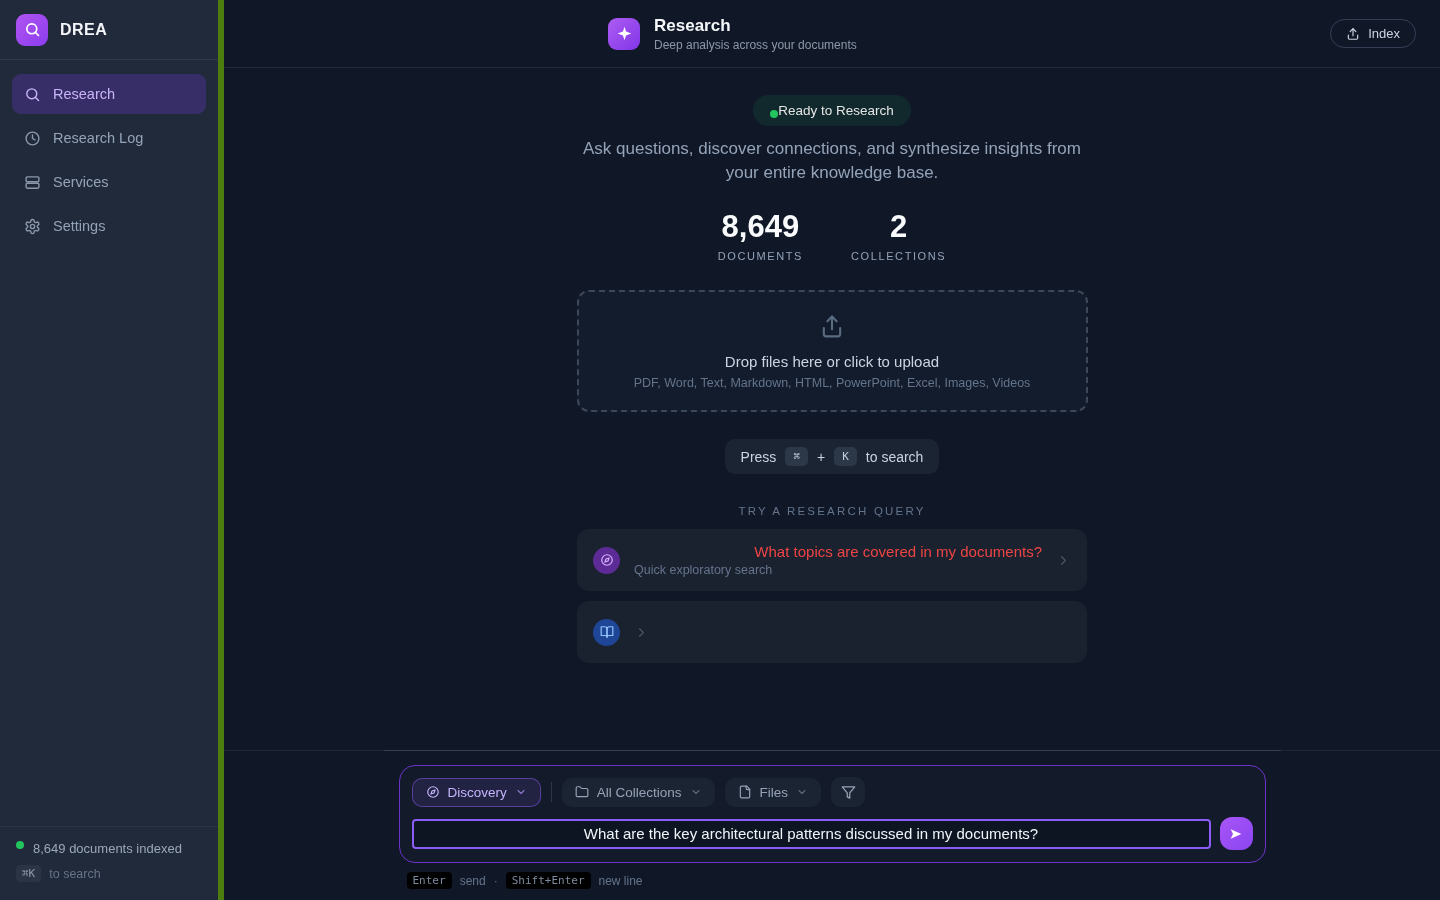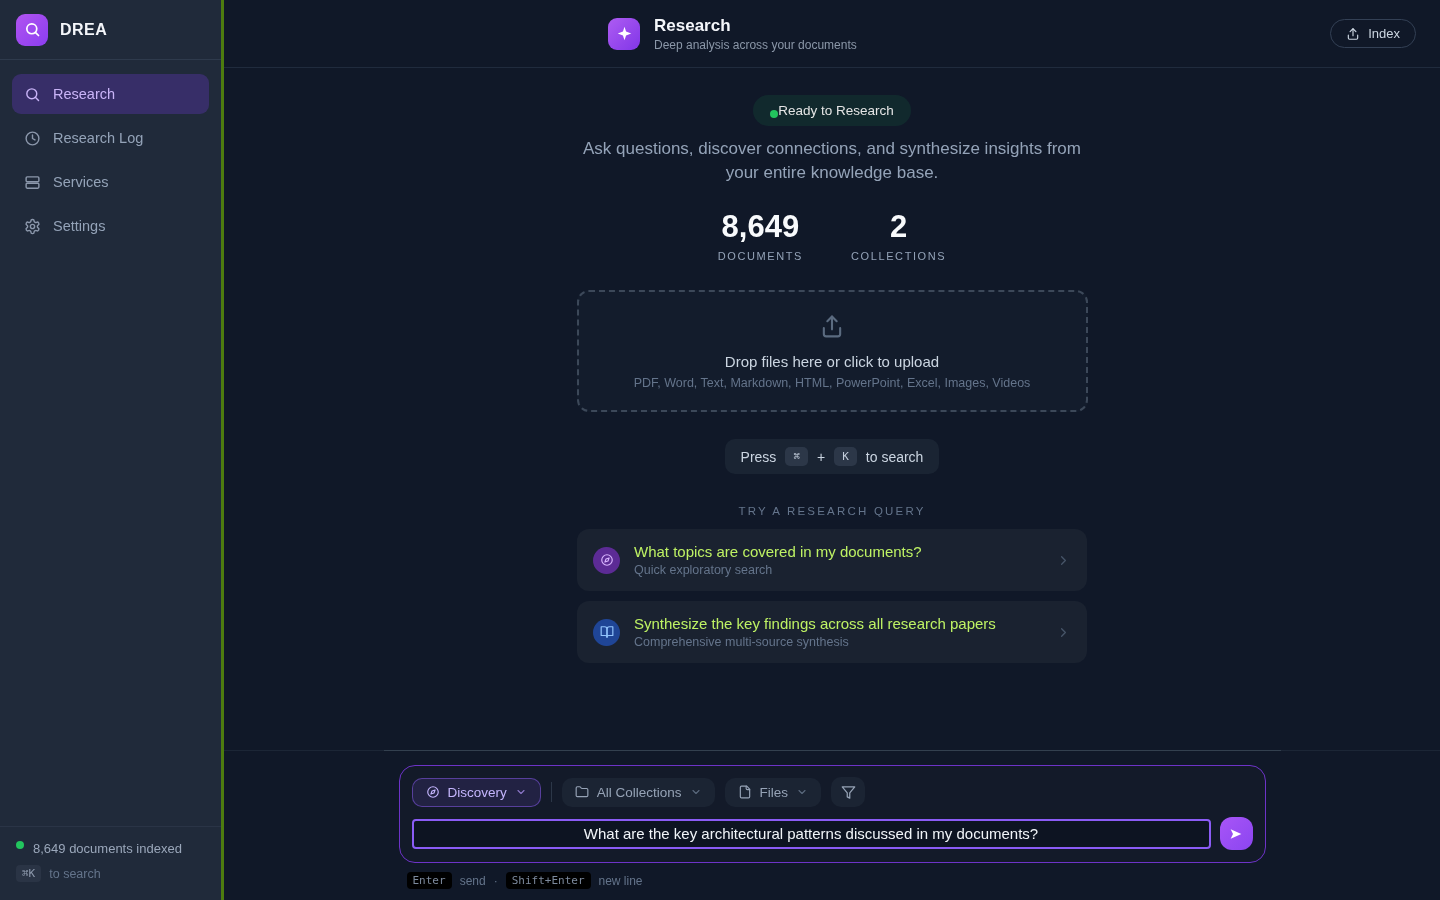--- a/index.html
+++ b/index.html
@@ -8,21 +8,21 @@
     font-family: "Liberation Sans", sans-serif;
     background: #0f1726;
     color: #e2e8f0;
   }
   .app { display: flex; width: 1440px; height: 900px; }
 
   
   .sidebar {
     width: 224px; min-width: 224px; height: 100%;
     background: #202a3a;
-    border-right: 3px solid #4d7c0f;
+    border-right: 6px solid #4d7c0f;
     display: flex; flex-direction: column;
   }
   .logo-row {
     height: 60px; display: flex; align-items: center; gap: 12px;
     padding: 0 16px; border-bottom: 1px solid #2e3a4c;
   }
   .logo-badge {
     width: 32px; height: 32px; border-radius: 9px;
     background: linear-gradient(135deg, #b154f0, #8b3df0);
     display: flex; align-items: center; justify-content: center;
@@ -114,21 +114,21 @@
     cursor: pointer;
   }
   .query-card + .query-card { margin-top: 10px; }
   .qicon {
     width: 27px; height: 27px; min-width: 27px; border-radius: 50%;
     display: flex; align-items: center; justify-content: center;
   }
   .qicon.purple { background: rgba(147, 51, 234, 0.55); color: #d8b4fe; }
   .qicon.blue { background: rgba(37, 99, 235, 0.55); color: #93c5fd; }
   .qtext { flex: 1; display: flex; flex-direction: column; gap: 3px; }
-  .qtitle { font-size: 15px; color: #bef264; }
+  .qtitle { font-size: 15px; color: #ef4444; text-align: right; }
   .qsub { font-size: 12.5px; color: #64748b; }
   .qchevron { color: #475569; display: flex; }
 
   
   .composer-section {
     height: 150px; min-height: 150px;
     border-top: 1px solid #1c2636;
     display: flex; flex-direction: column; align-items: center;
     position: relative;
   }
@@ -340,24 +340,20 @@
         </span>
       </div>
 
       <div class="query-card">
         <span class="qicon blue">
           <svg width="14" height="14" viewBox="0 0 24 24" fill="none" stroke="currentColor" stroke-width="2" stroke-linecap="round" stroke-linejoin="round">
               <path d="M2 3h6a4 4 0 0 1 4 4v14a3 3 0 0 0-3-3H2z"></path>
               <path d="M22 3h-6a4 4 0 0 0-4 4v14a3 3 0 0 1 3-3h7z"></path>
             </svg>
         </span>
-        <span class="qtext">
-          <span class="qtitle">Synthesize the key findings across all research papers</span>
-          <span class="qsub">Comprehensive multi-source synthesis</span>
-        </span>
         <span class="qchevron">
           <svg width="15" height="15" viewBox="0 0 24 24" fill="none" stroke="currentColor" stroke-width="2" stroke-linecap="round" stroke-linejoin="round">
               <polyline points="9 18 15 12 9 6"></polyline>
             </svg>
         </span>
       </div>
     </div>
 
     <div class="composer-section">
       <div class="composer-topline"></div>

